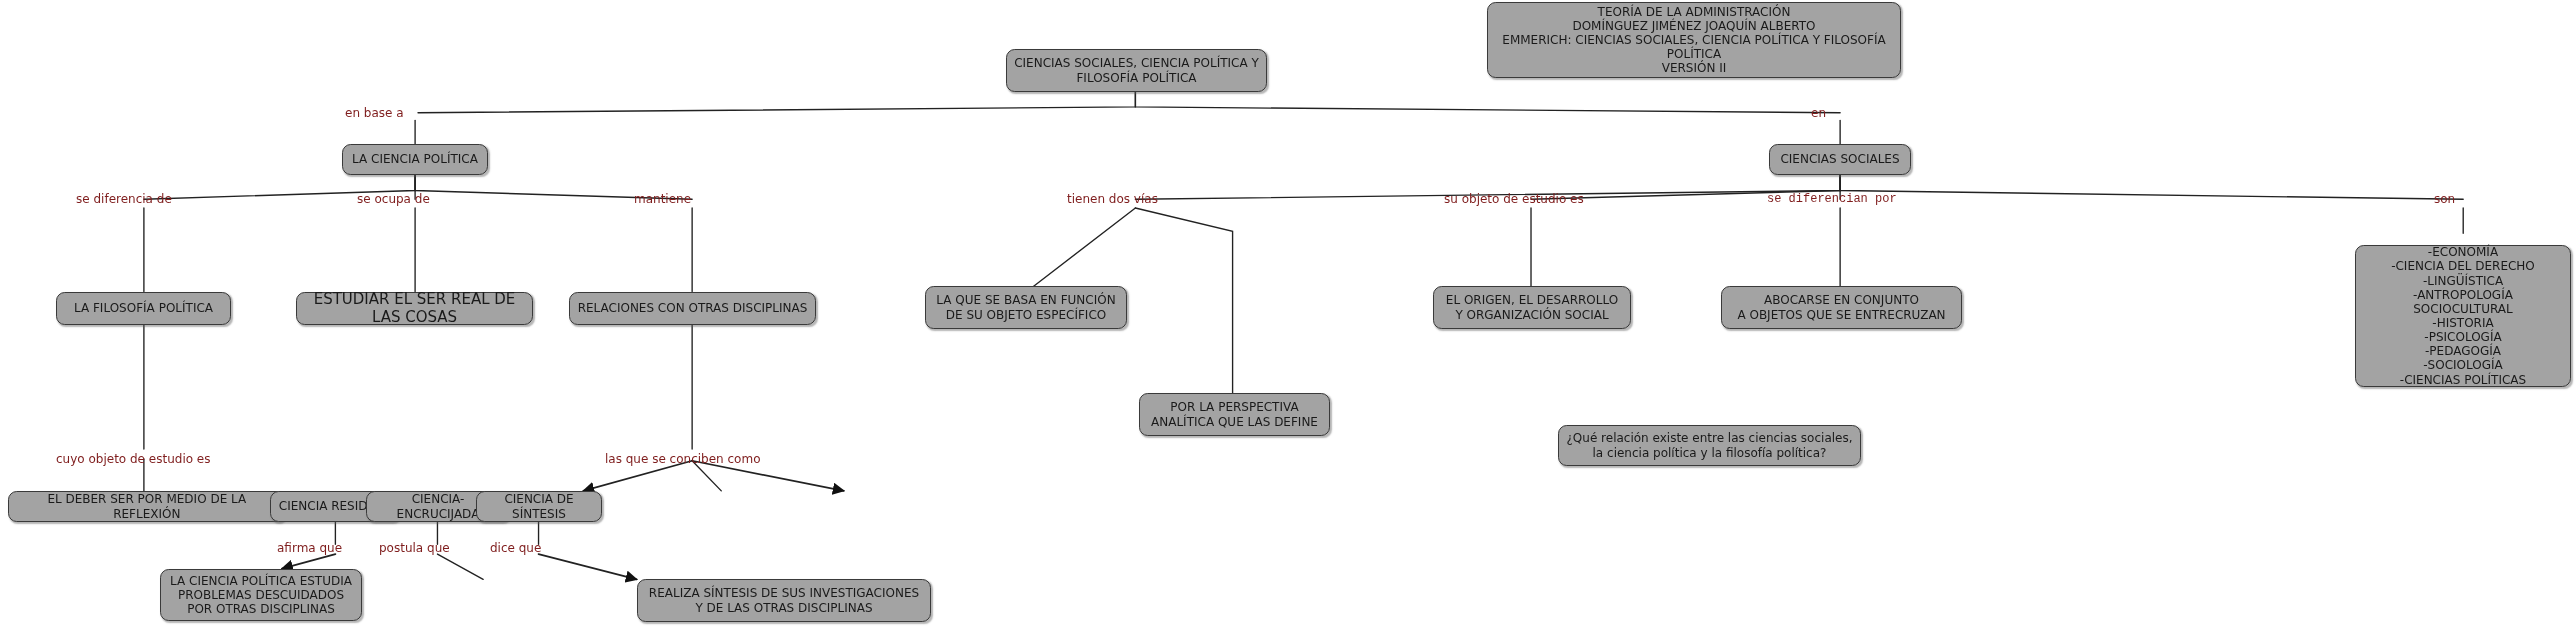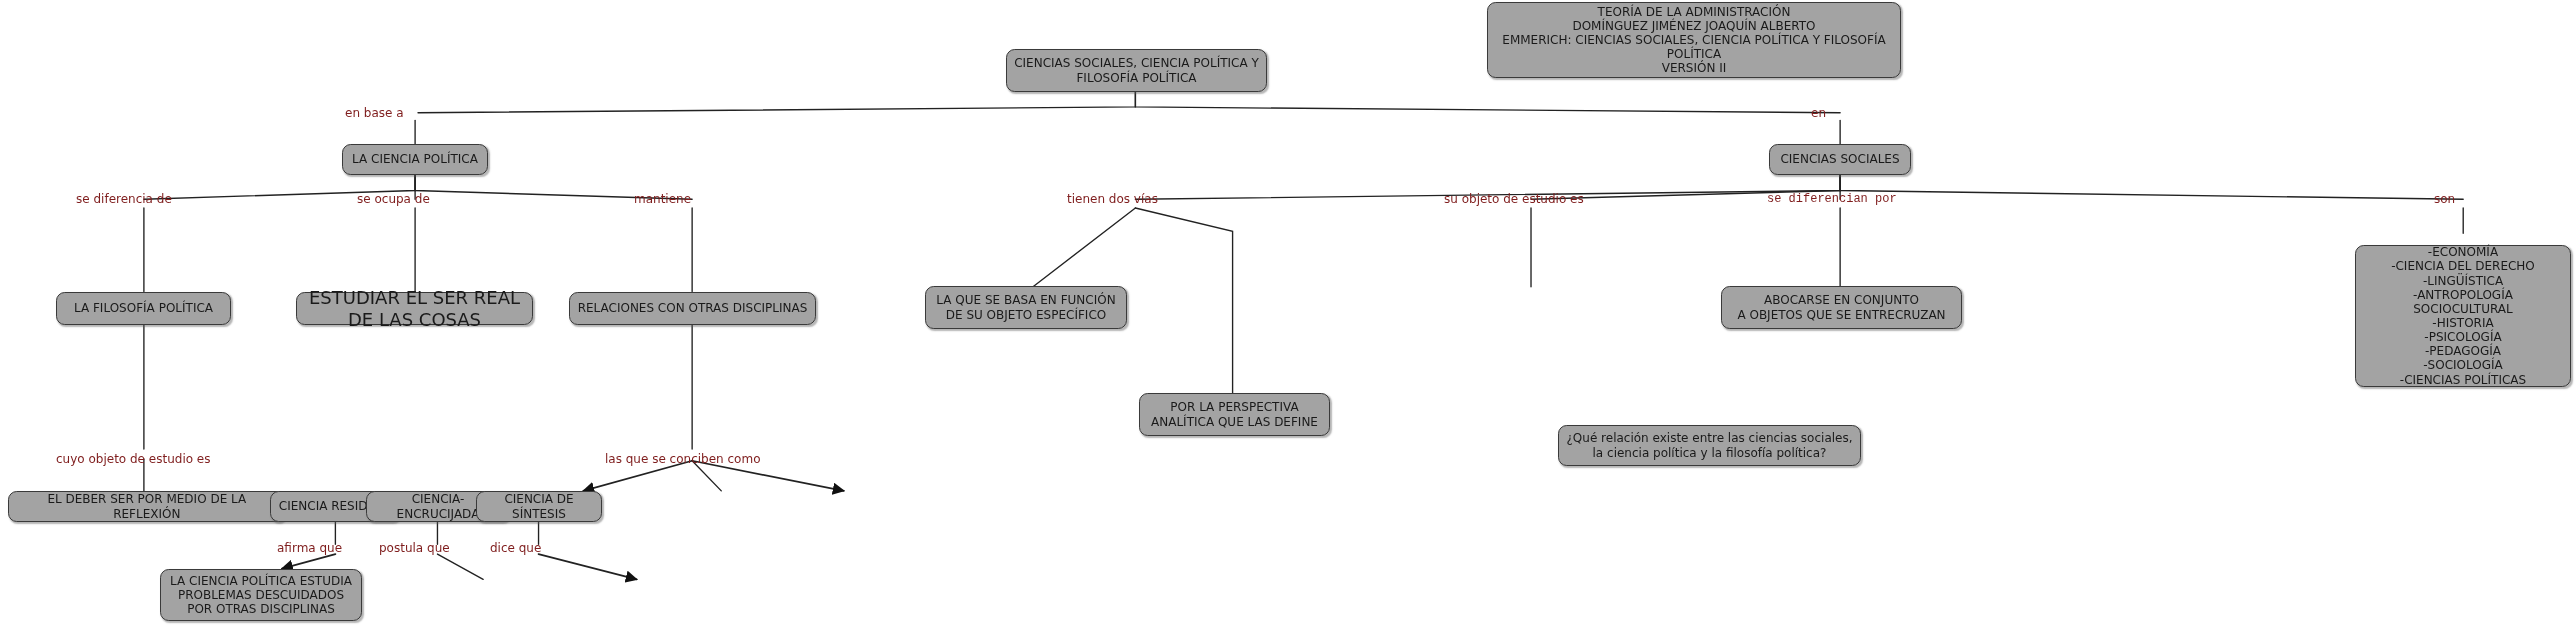--- a/index.html
+++ b/index.html
@@ -118,30 +118,32 @@
 
   <div class="node" style="left:1006px; top:49px; width:261px; height:43px; font-size:12px;">CIENCIAS SOCIALES, CIENCIA POLÍTICA Y
 FILOSOFÍA POLÍTICA</div>
 
   <div class="node" style="left:342px; top:144px; width:146px; height:31px; font-size:12px;">LA CIENCIA POLÍTICA</div>
 
   <div class="node" style="left:1769px; top:144px; width:142px; height:31px; font-size:12px;">CIENCIAS SOCIALES</div>
 
   <div class="node" style="left:56px; top:292px; width:175px; height:33px; font-size:12px;">LA FILOSOFÍA POLÍTICA</div>
 
-  <div class="node" style="left:296px; top:292px; width:237px; height:33px; font-size:18px;">ESTUDIAR EL SER REAL DE LAS COSAS</div>
+  <div class="node" style="left:296px; top:292px; width:237px; height:33px; font-size:15px;">ESTUDIAR EL SER REAL DE LAS COSAS</div>
 
   <div class="node" style="left:925px; top:286px; width:202px; height:43px; font-size:12px;">LA QUE SE BASA EN FUNCIÓN
 DE SU OBJETO ESPECÍFICO</div>
 
   <div class="node" style="left:569px; top:292px; width:247px; height:33px; font-size:12px;">RELACIONES CON OTRAS DISCIPLINAS</div>
 
   <div class="node" style="left:1139px; top:393px; width:191px; height:43px; font-size:12px;">POR LA PERSPECTIVA
 ANALÍTICA QUE LAS DEFINE</div>
 
+  <div class="node" style="left:1433px; top:286px; width:198px; height:43px; font-size:12px;">EL ORIGEN, EL DESARROLLO
+Y ORGANIZACIÓN SOCIAL</div>
 
   <div class="node" style="left:1721px; top:286px; width:241px; height:43px; font-size:12px;">ABOCARSE EN CONJUNTO
 A OBJETOS QUE SE ENTRECRUZAN</div>
 
   <div class="node" style="left:2355px; top:233px; width:216px; height:142px; font-size:12px;margin-top:12px;">-ECONOMÍA
 -CIENCIA DEL DERECHO
 -LINGÜÍSTICA
 -ANTROPOLOGÍA SOCIOCULTURAL
 -HISTORIA
 -PSICOLOGÍA
@@ -158,20 +160,22 @@
 
   <div class="node" style="left:366px; top:491px; width:144px; height:31px; font-size:12px;">CIENCIA-ENCRUCIJADA</div>
 
   <div class="node" style="left:476px; top:491px; width:126px; height:31px; font-size:12px;">CIENCIA DE SÍNTESIS</div>
 
   <div class="node" style="left:160px; top:569px; width:202px; height:52px; font-size:12px;">LA CIENCIA POLÍTICA ESTUDIA
 PROBLEMAS DESCUIDADOS
 POR OTRAS DISCIPLINAS</div>
 
 
+  <div class="node" style="left:637px; top:579px; width:294px; height:43px; font-size:12px;">REALIZA SÍNTESIS DE SUS INVESTIGACIONES
+Y DE LAS OTRAS DISCIPLINAS</div>
 
   <div class="link-label" style="left:345px; top:107px; width:140px; font-size:12px;">en base a</div>
 
   <div class="link-label" style="left:1811px; top:107px; width:58px; font-size:12px;">en</div>
 
   <div class="link-label" style="left:76px; top:193px; width:136px; font-size:12px;">se diferencia de</div>
 
   <div class="link-label" style="left:357px; top:193px; width:117px; font-size:12px;">se ocupa de</div>
 
   <div class="link-label" style="left:634px; top:193px; width:117px; font-size:12px;">mantiene</div>

